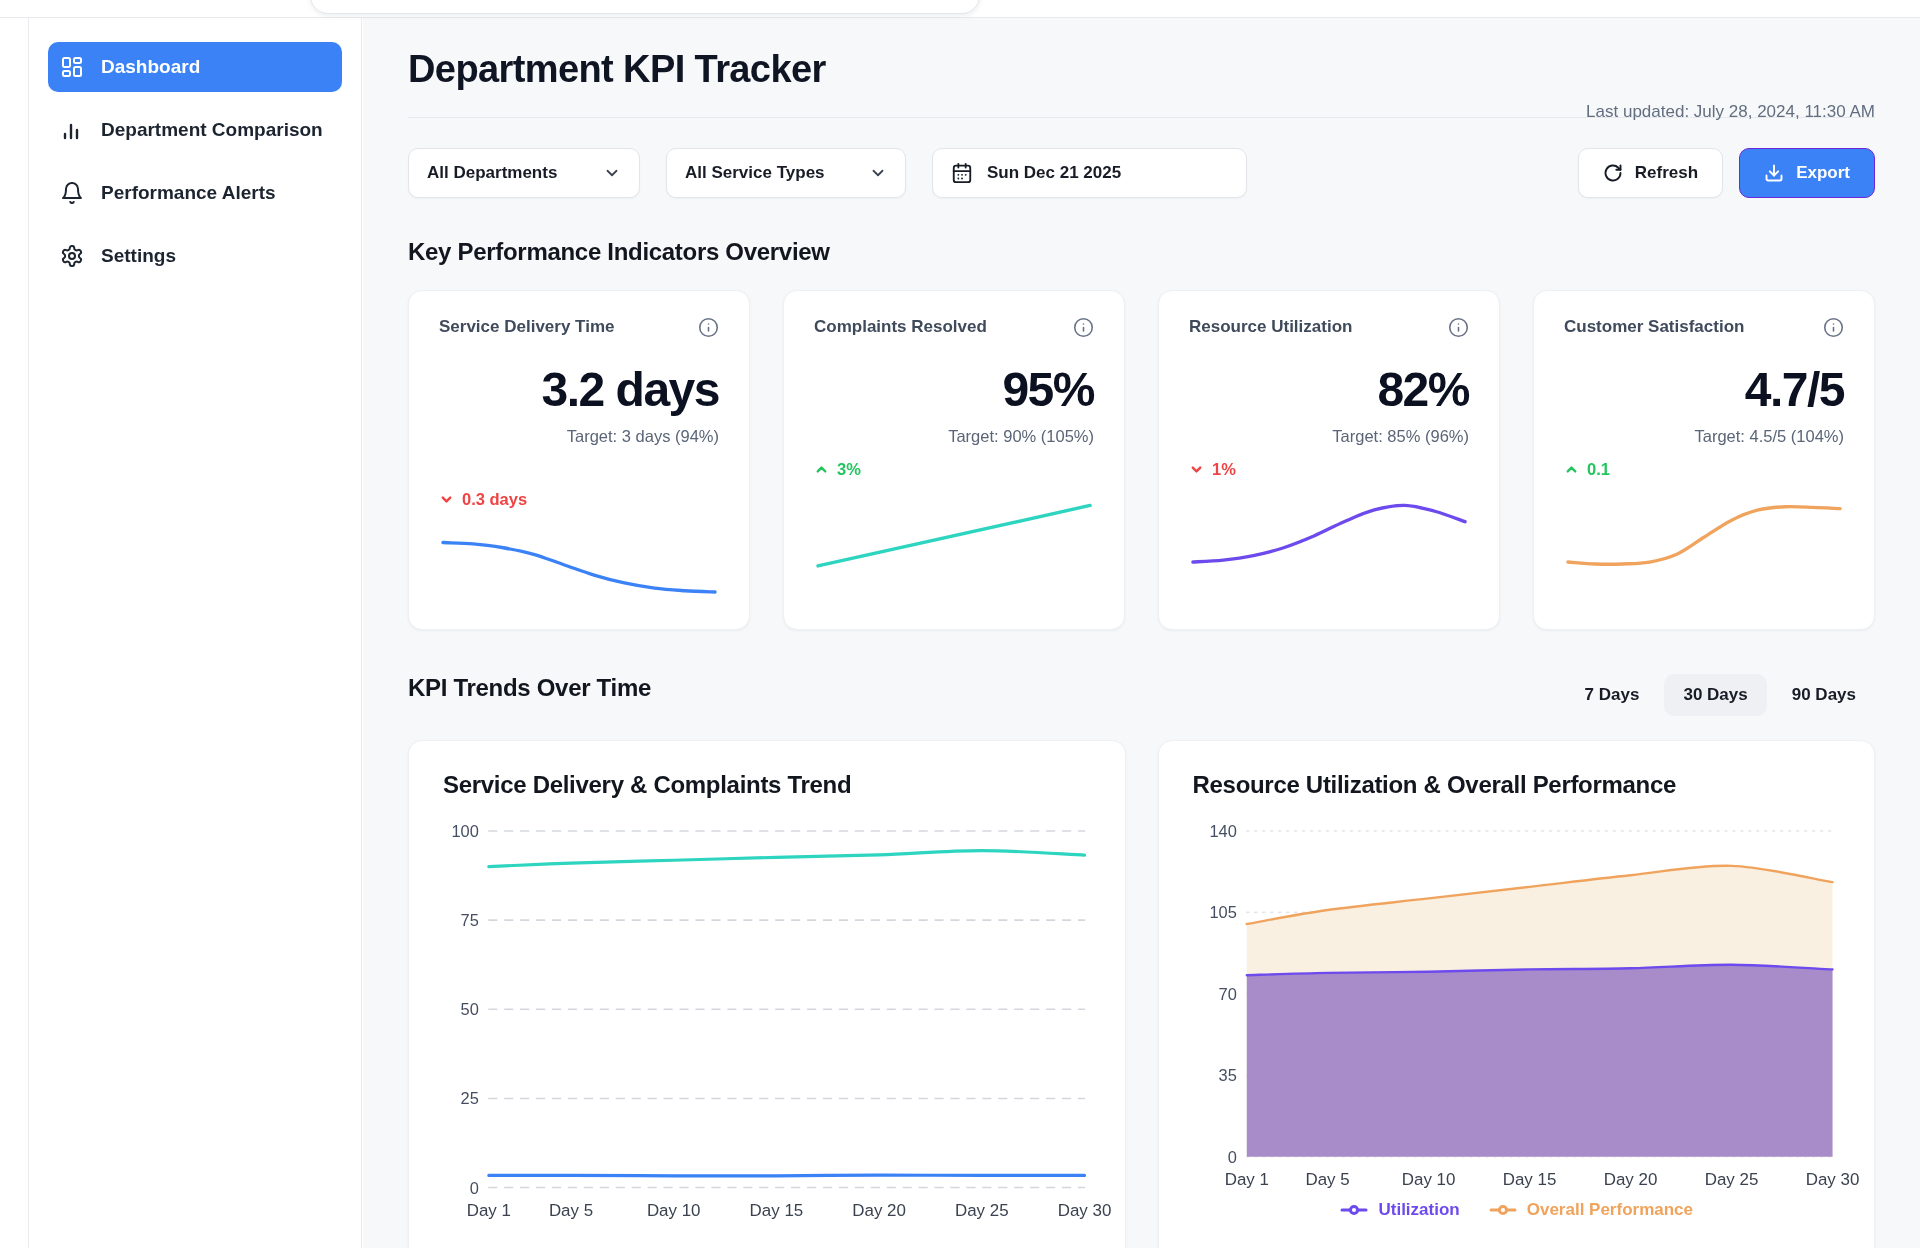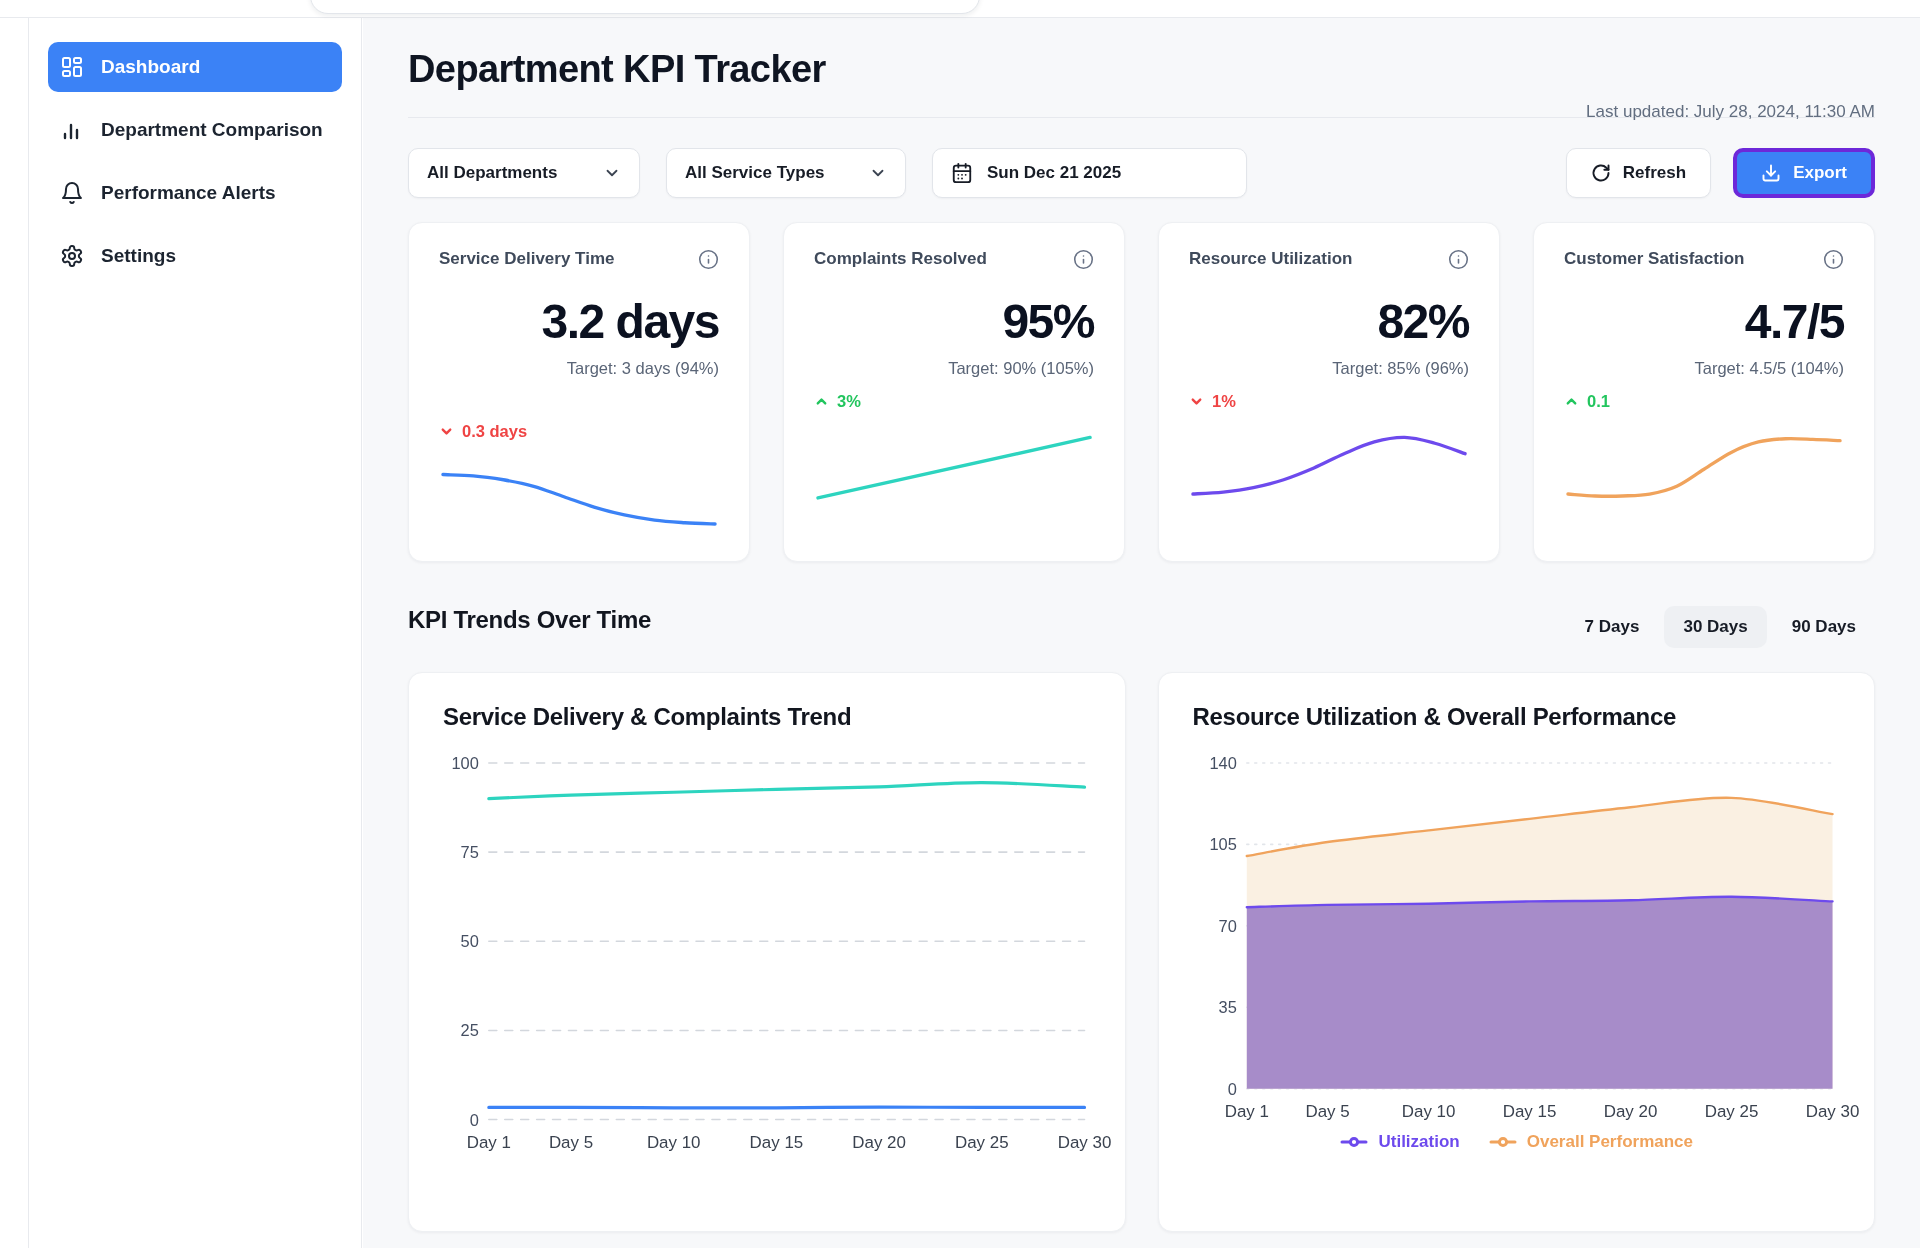--- a/index.html
+++ b/index.html
@@ -23,25 +23,25 @@
   .page-title { font-size:38px; font-weight:800; letter-spacing:-0.6px; color:#0f1522; }
   .last-updated { position:absolute; right:0; top:48px; font-size:17px; color:#626e80;margin-top:36px; }
   
   .filter-row { margin-top:30px; display:flex; align-items:center; gap:26px; }
   .control { height:50px; background:#fff; border:1px solid #e2e5ea; border-radius:10px; display:flex; align-items:center; padding:0 18px; font-size:17px; font-weight:600; color:#171c26; box-shadow:0 1px 2px rgba(16,24,40,.04); cursor:pointer; }
   .control .lbl { white-space:nowrap; }
   .dd-dept { width:232px; justify-content:space-between; }
   .dd-type { width:240px; justify-content:space-between; }
   .dd-date { width:315px; gap:14px; }
   .chev-down { stroke:#3c4452; }
-  .btns { margin-left:auto; display:flex; gap:22px; }
+  .btns { margin-left:auto; display:flex; gap:16px; }
   .btn { height:50px; border-radius:10px; display:flex; align-items:center; gap:12px; font-size:17px; font-weight:700; padding:0 24px; cursor:pointer; }
   .btn-refresh { background:#fff; border:1px solid #e2e5ea; color:#171c26; box-shadow:0 1px 2px rgba(16,24,40,.04); }
   .btn-refresh svg { stroke:#171c26; }
-  .btn-export { background:#3b82f6; border:4px solid #6d28d9; color:#fff; }
+  .btn-export { background:#3b82f6; border:1px solid #6d28d9; color:#fff; }
   .btn-export svg { stroke:#fff; }
   
   .section-heading { margin-top:40px; font-size:24px; font-weight:800; letter-spacing:-0.3px; color:#12161f; }
   
   .cards-grid { margin-top:24px; display:grid; grid-template-columns:repeat(4,1fr); gap:33px;text-align:right; }
   .kpi-card { background:#fff; border:1px solid #eef0f3; border-radius:14px; box-shadow:0 1px 3px rgba(16,24,40,.05); padding:26px 30px; height:340px; }
   .card-head { display:flex; justify-content:space-between; align-items:flex-start; }
   .card-title { font-size:17px; font-weight:600; color:#3f4a5b; }
   .info-icon { stroke:#687286; cursor:pointer; }
   .card-value { margin-top:24px; font-size:48px; font-weight:800; letter-spacing:-1.5px; color:#0b1120; }
@@ -153,20 +153,21 @@
         <svg width="20" height="20" viewBox="0 0 24 24" fill="none" stroke-width="2.3" stroke-linecap="round" stroke-linejoin="round">
             <path d="M21 15v4a2 2 0 0 1-2 2H5a2 2 0 0 1-2-2v-4"></path>
             <polyline points="7 10 12 15 17 10"></polyline>
             <line x1="12" y1="15" x2="12" y2="3"></line>
           </svg>
         <span>Export</span>
       </button>
     </div>
   </div>
 
+  <h2 class="section-heading">Key Performance Indicators Overview</h2>
 
   <div class="cards-grid">
     <div class="kpi-card">
       <div class="card-head">
         <div class="card-title">Service Delivery Time</div>
         <svg class="info-icon" width="21" height="21" viewBox="0 0 24 24" fill="none" stroke-width="1.8" stroke-linecap="round">
             <circle cx="12" cy="12" r="10"></circle>
             <line x1="12" y1="16" x2="12" y2="12"></line>
             <line x1="12" y1="8" x2="12.01" y2="8"></line>
           </svg>

